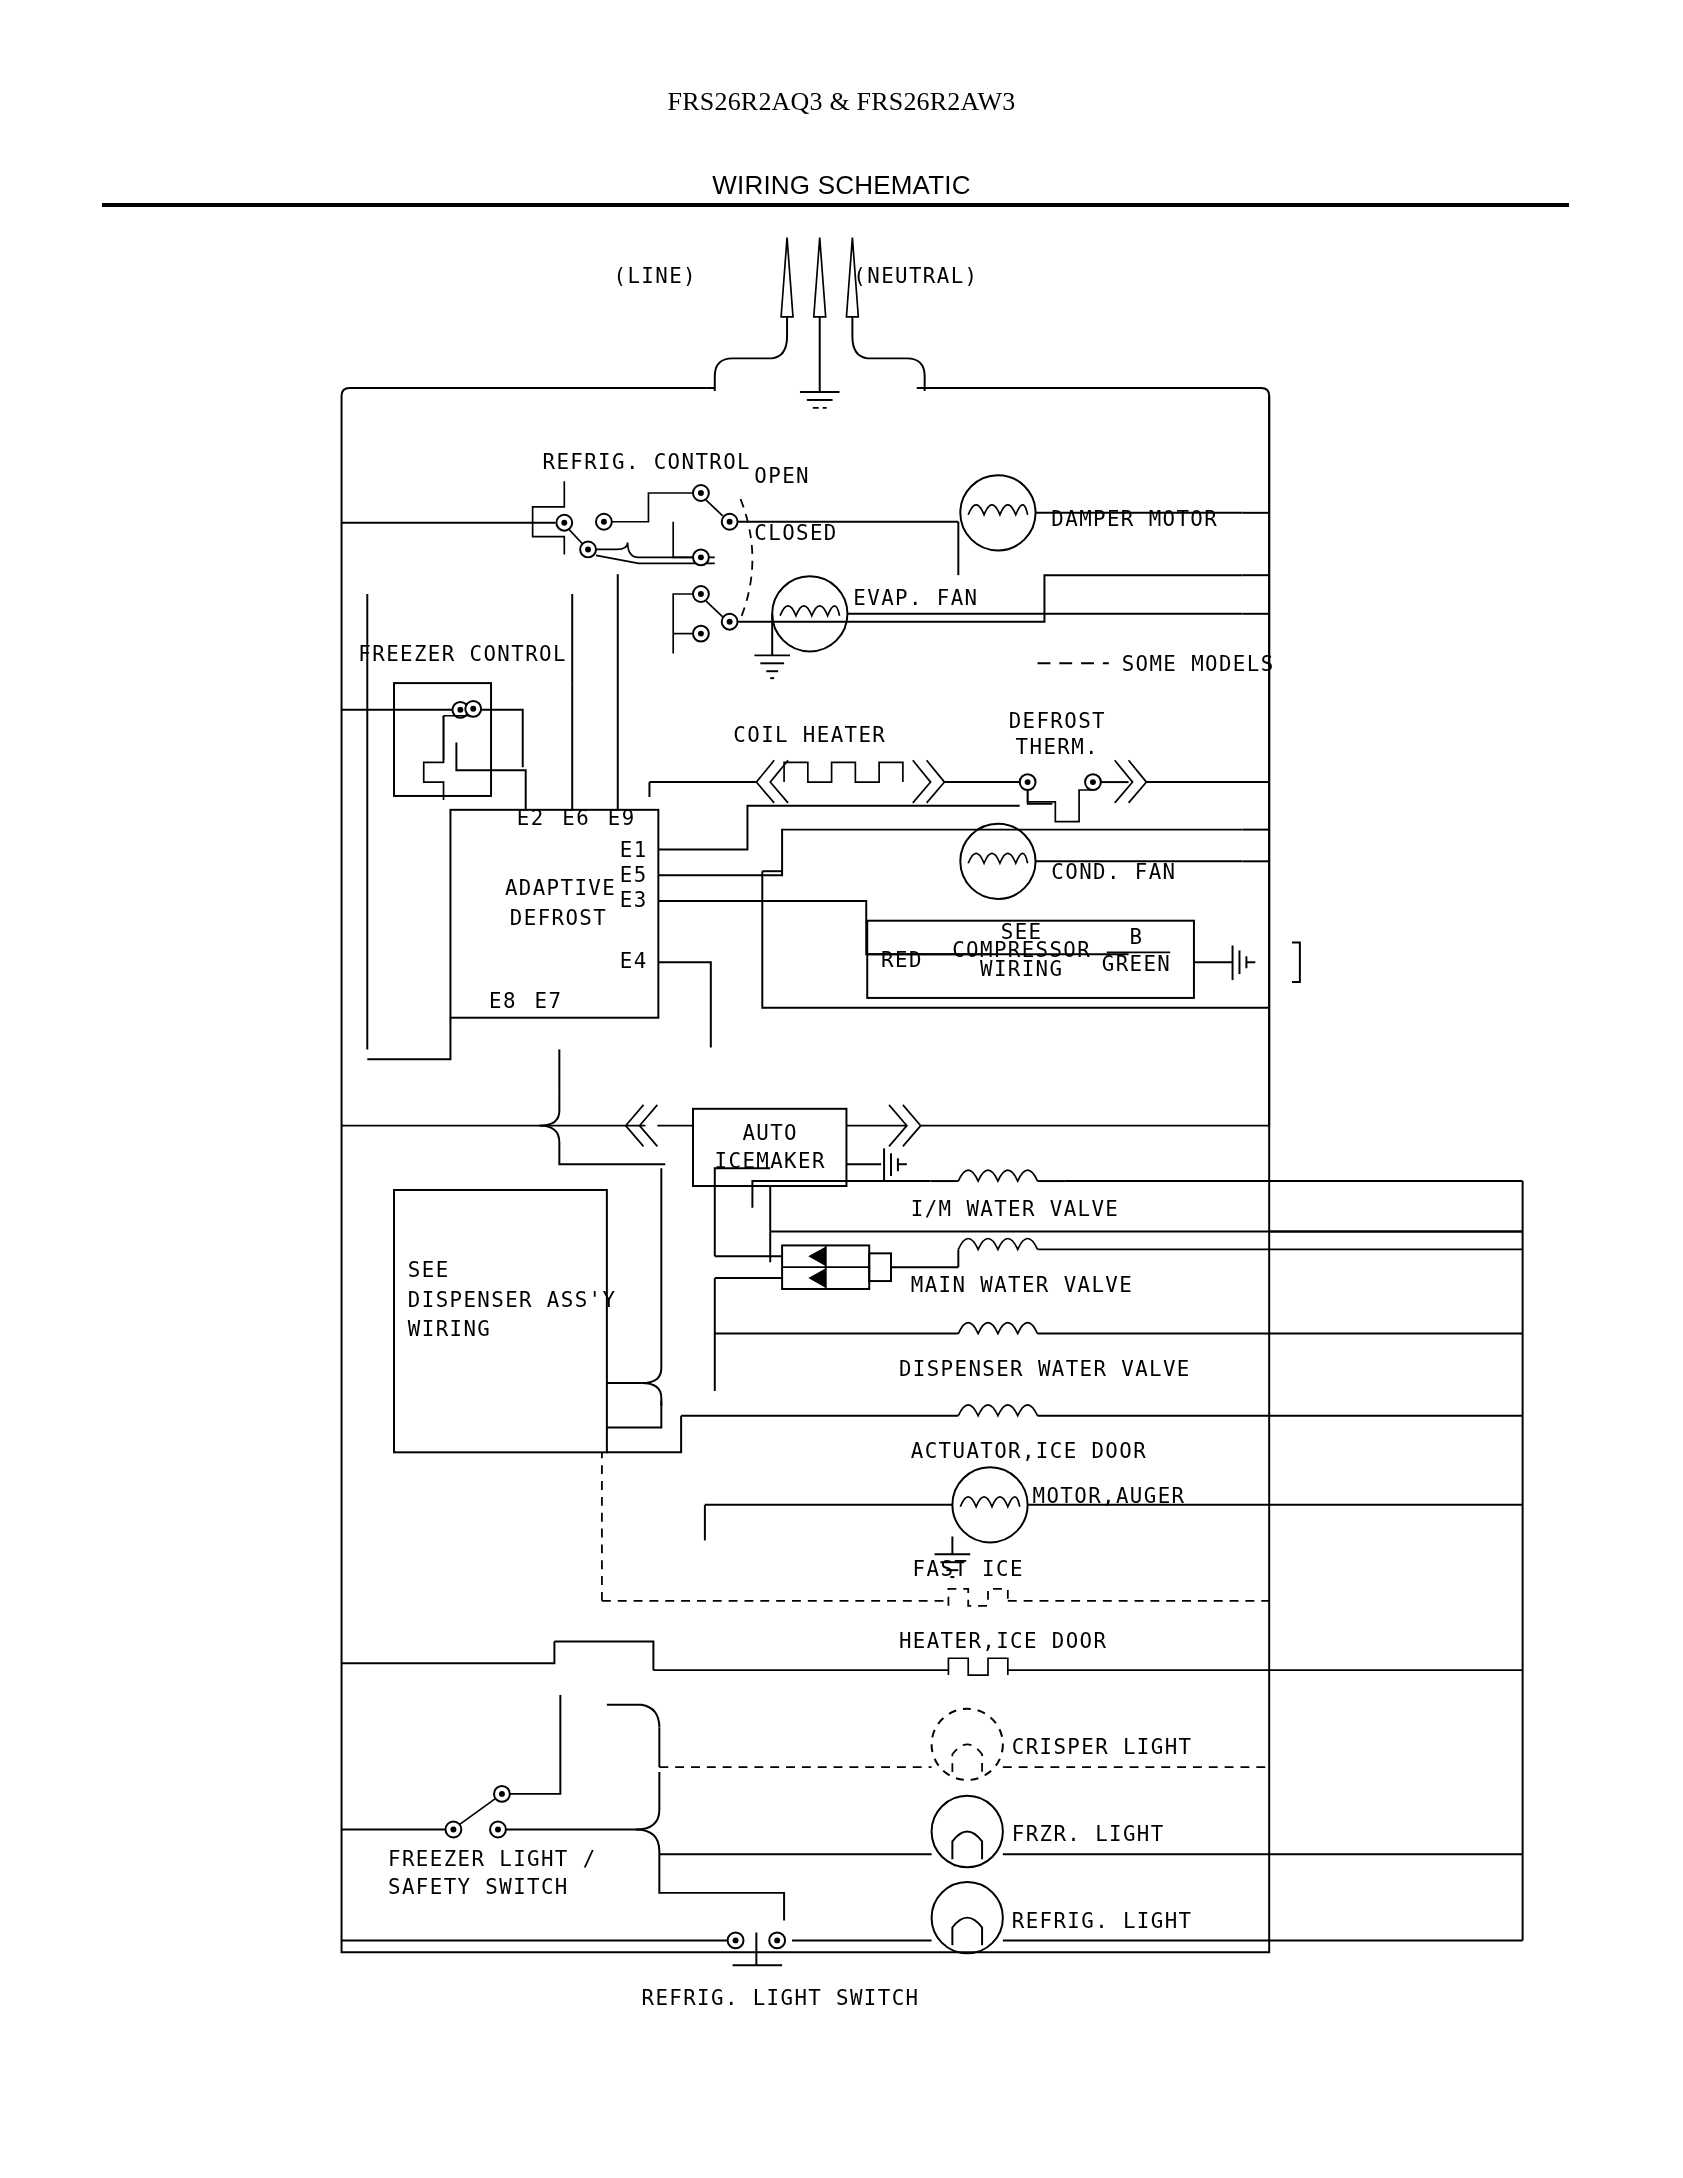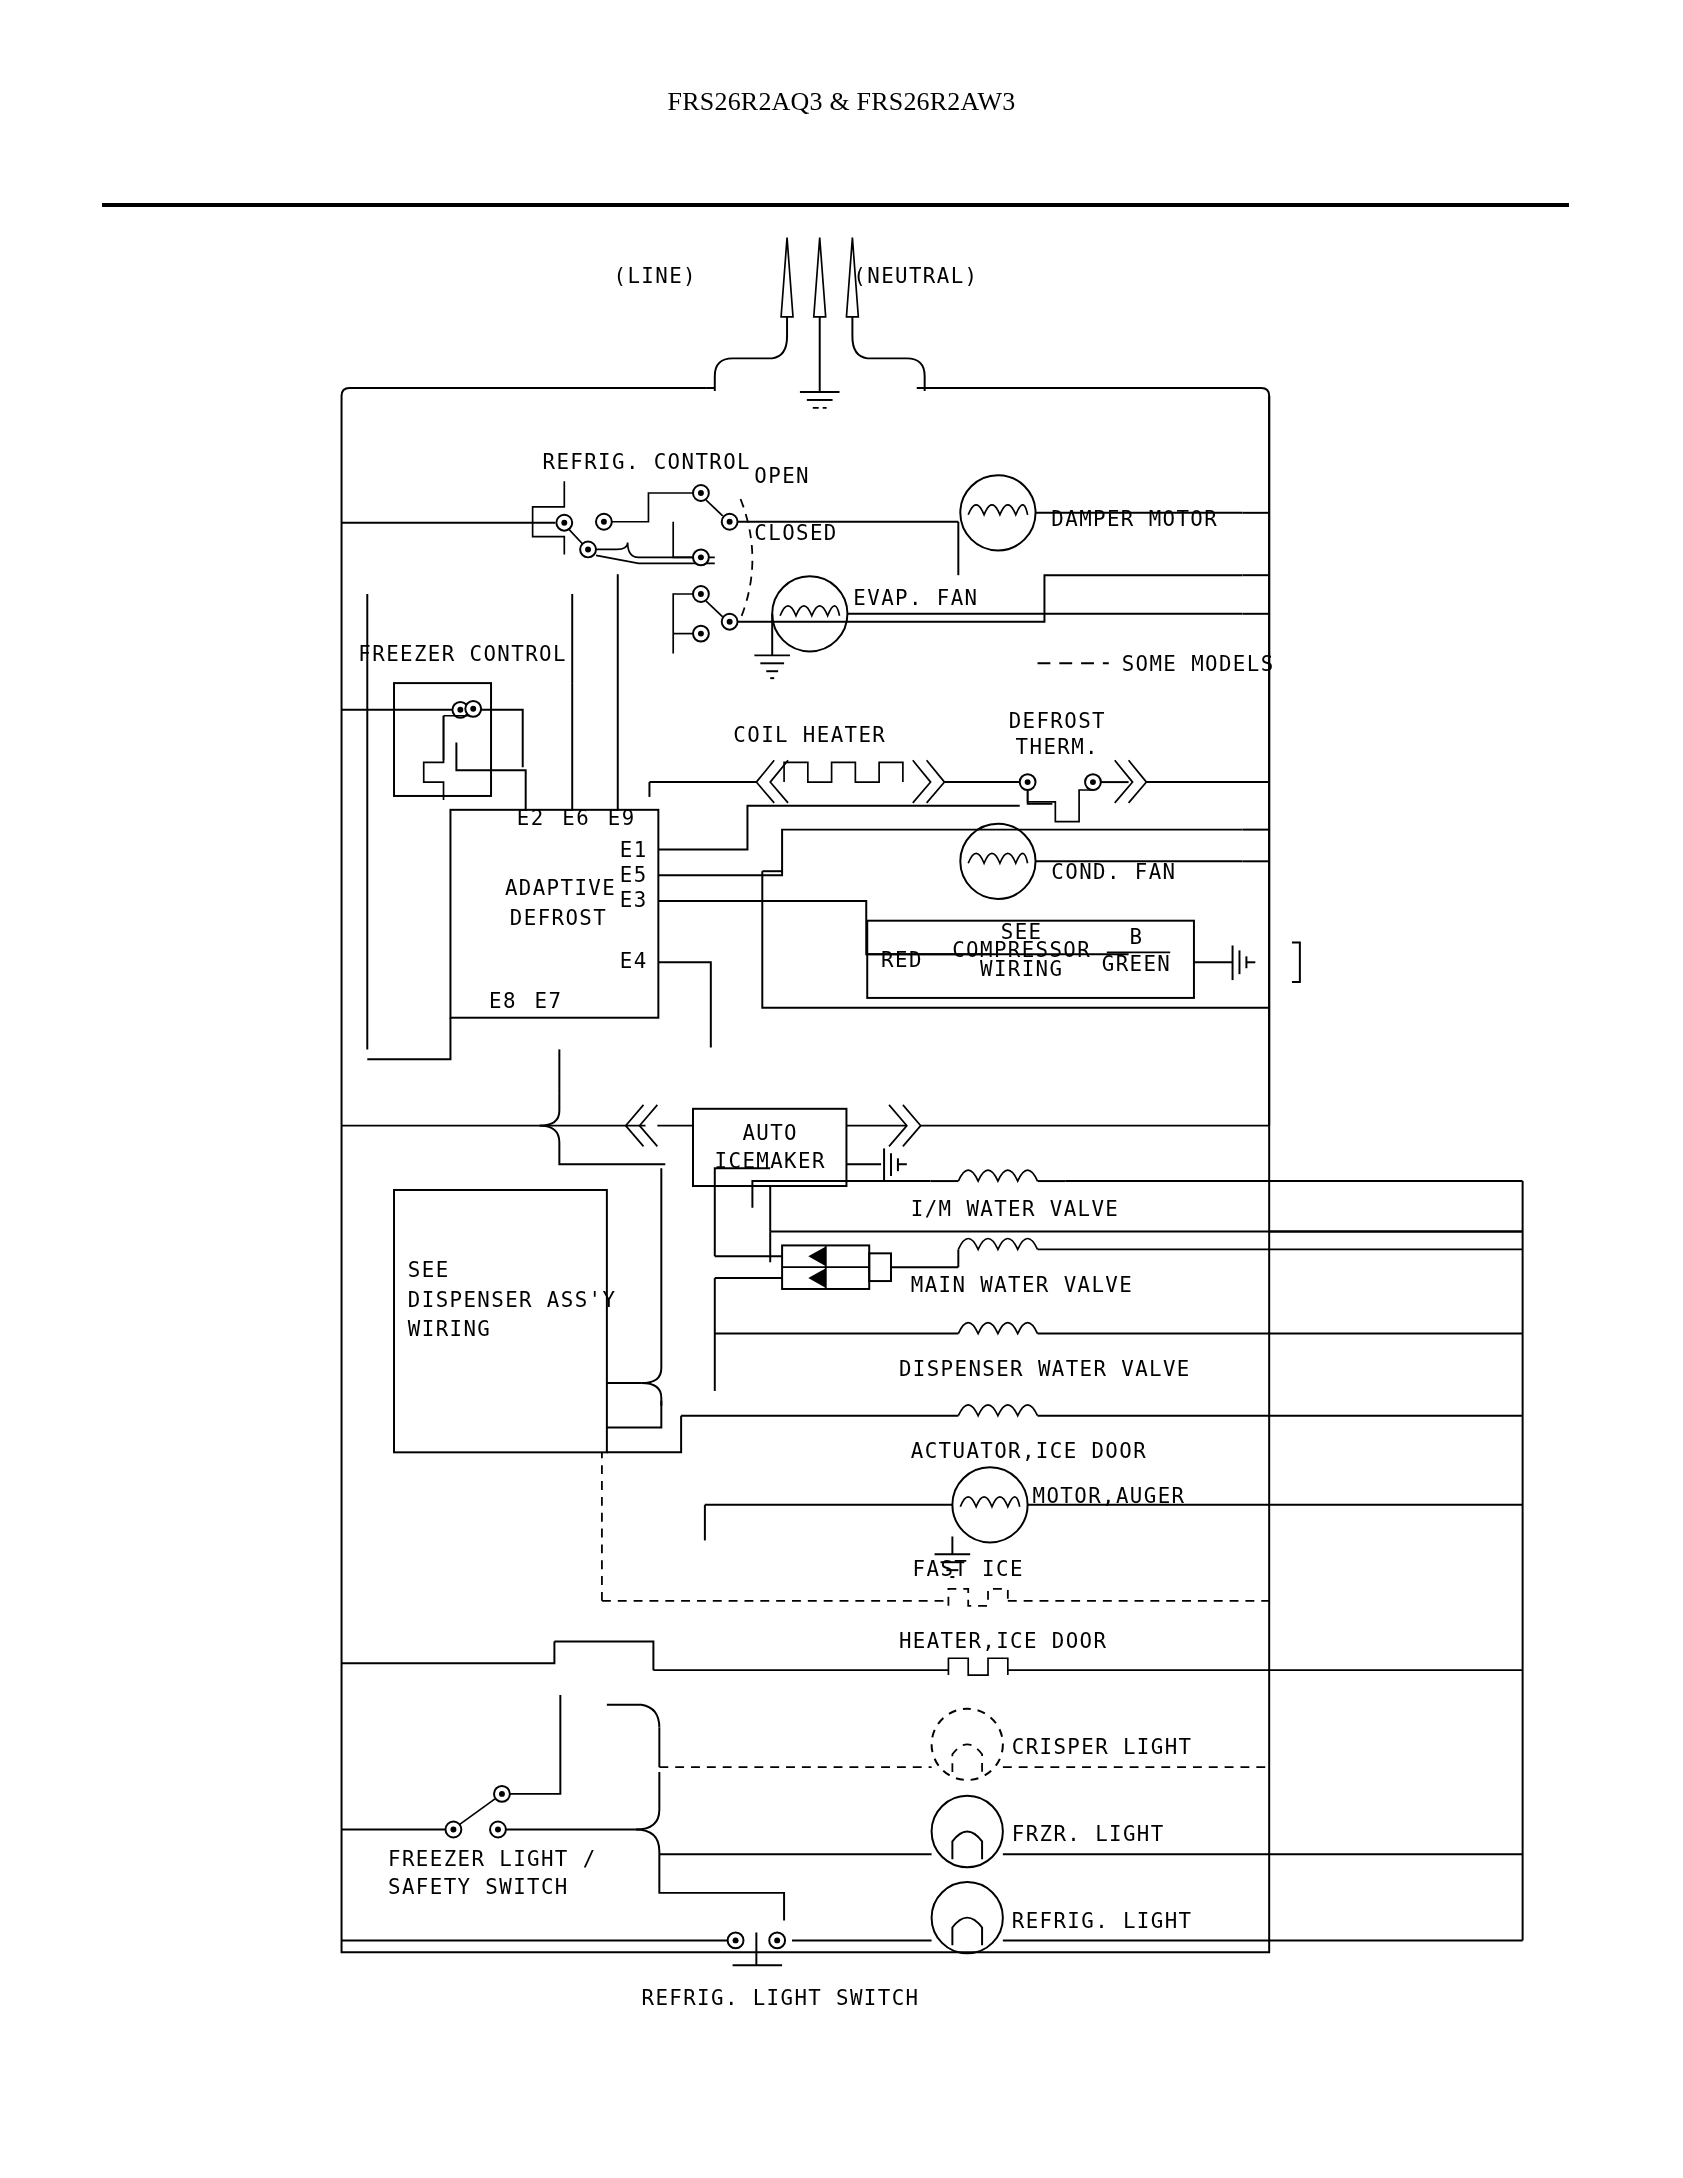--- a/index.html
+++ b/index.html
@@ -27,20 +27,21 @@
   svg#schematic .term{fill:#fff;stroke:#000;stroke-width:2;}
   svg#schematic .termdot{fill:#000;}
   svg#schematic .filled{fill:#000;stroke:#000;stroke-width:1.5;}
 </style>
 </head>
 <body>
 
 <div id="page">
 
   <div class="hdr-title">FRS26R2AQ3 &amp; FRS26R2AW3</div>
+  <div class="hdr-sub">WIRING SCHEMATIC</div>
   <div class="rule"></div>
 
   <svg id="schematic" viewBox="0 0 1700 2200">
 
     <g>
       <path class="wire-thin" d="M795 240 L801 320 L789 320 Z"></path>
       <path class="wire-thin" d="M828 240 L834 320 L822 320 Z"></path>
       <path class="wire-thin" d="M861 240 L867 320 L855 320 Z"></path>
     </g>
     <text x="704" y="286" text-anchor="end">(LINE)</text>

